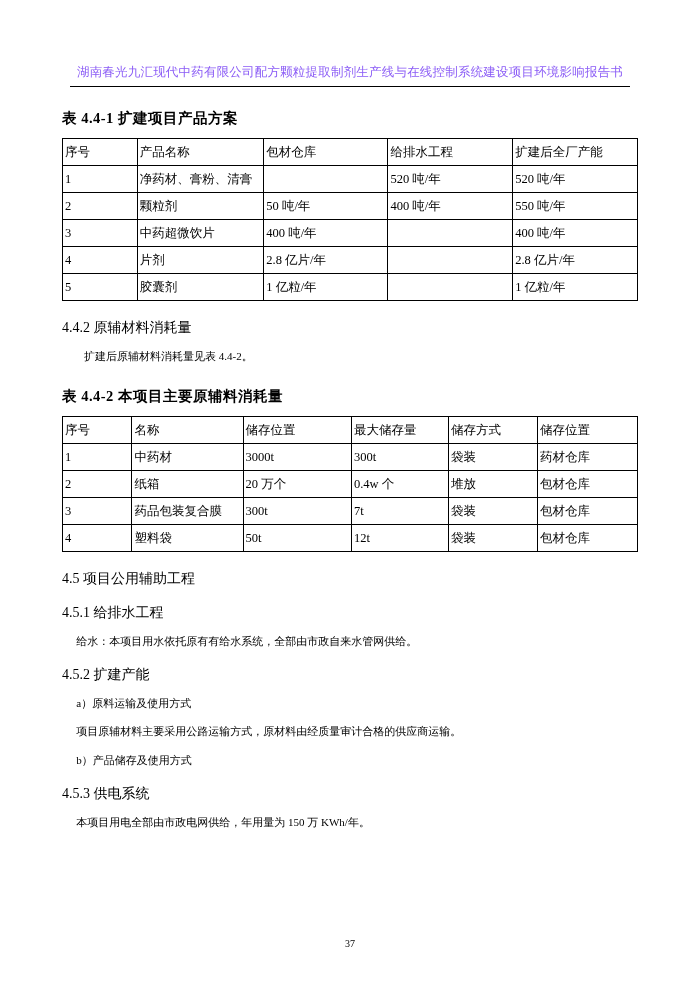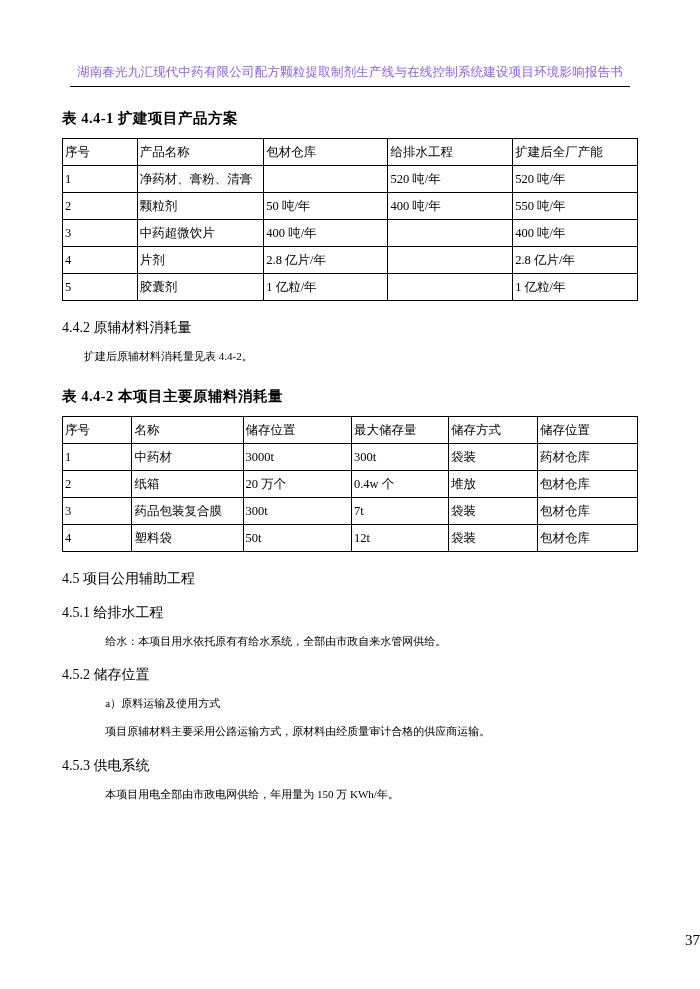--- a/index.html
+++ b/index.html
@@ -82,29 +82,28 @@
     font-size: 11px;
     margin: 0 0 10px 0;
     line-height: 1.65;
     text-align: justify;
   }
   p.indent {
     text-indent: 2em;
   }
   p.indent1 {
     text-indent: 1.3em;
-    margin-left: 29px;
   }
   .footer {
     position: absolute;
     bottom: 40px;
     left: 0;
     width: 700px;
-    text-align: right;
-    font-size: 15px;
+    text-align: center;
+    font-size: 10px;
   }
 </style>
 </head>
 <body>
 
 <div class="page">
 
   <div class="header">
     <div>湖南春光九汇现代中药有限公司配方颗粒提取制剂生产线与在线控制系统建设项目环境影响报告书</div>
     <div class="header-rule"></div>
@@ -225,23 +224,24 @@
         <td>袋装</td>
         <td>包材仓库</td>
       </tr>
     </tbody>
   </table>
 
   <h2 class="sec">4.5   项目公用辅助工程</h2>
   <h2 class="sec tight">4.5.1    给排水工程</h2>
   <p class="para indent1">给水：本项目用水依托原有有给水系统，全部由市政自来水管网供给。</p>
 
-  <h2 class="sec tight">4.5.2    储存位置</h2>
+  <h2 class="sec tight">4.5.2    扩建产能</h2>
   <p class="para indent1">a）原料运输及使用方式</p>
   <p class="para indent1">项目原辅材料主要采用公路运输方式，原材料由经质量审计合格的供应商运输。</p>
+  <p class="para indent1">b）产品储存及使用方式</p>
 
   <h2 class="sec tight">4.5.3    供电系统</h2>
   <p class="para indent1">本项目用电全部由市政电网供给，年用量为 150 万 KWh/年。</p>
 
   <div class="footer">
     <span>37</span>
   </div>
 
 </div>
 

